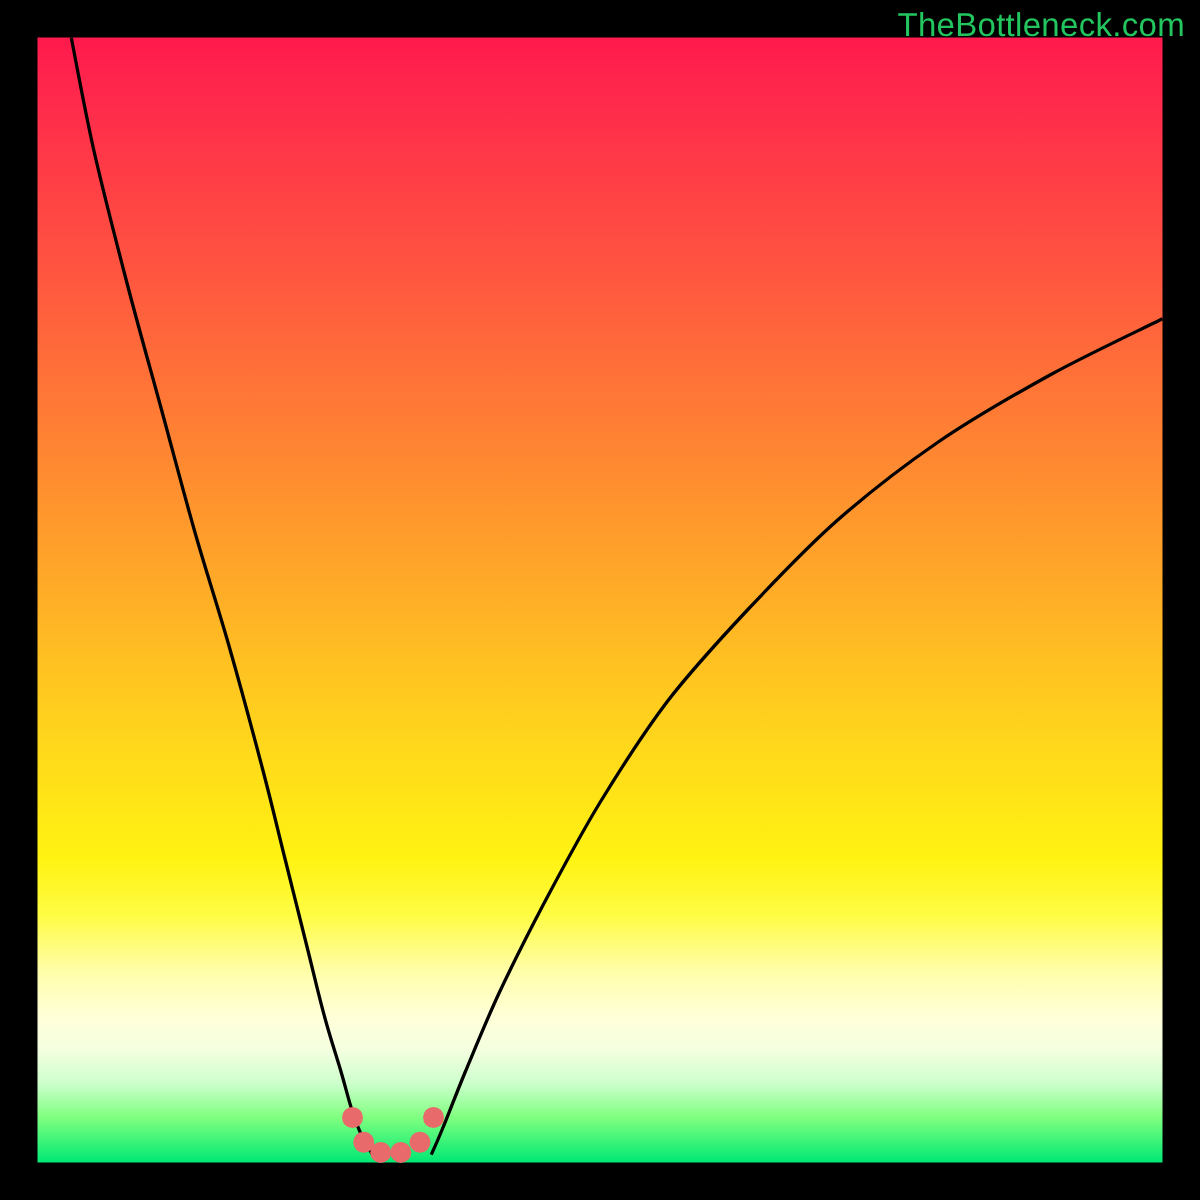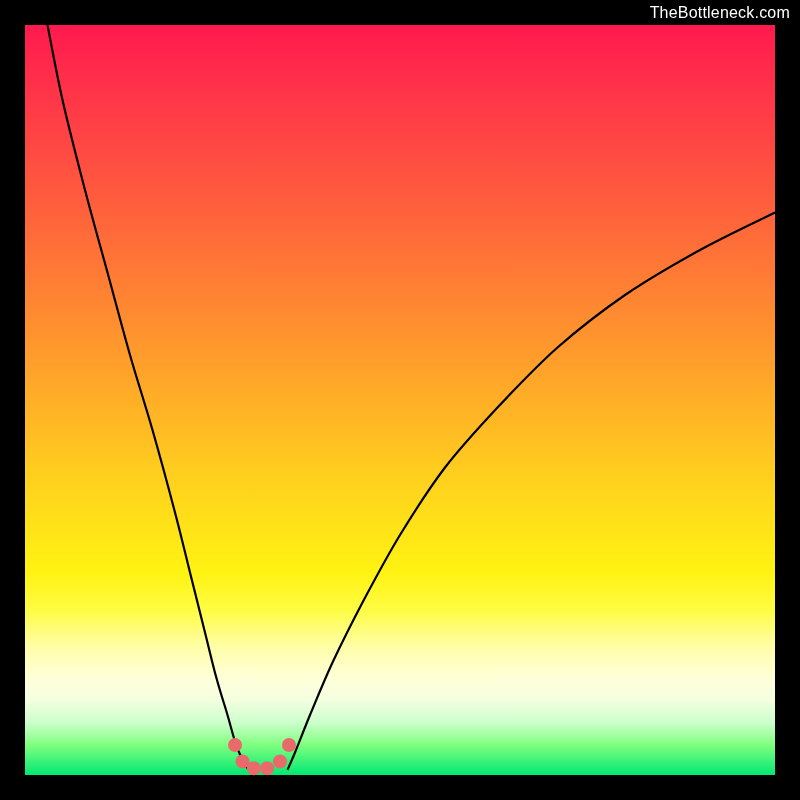--- a/index.html
+++ b/index.html
@@ -30,22 +30,22 @@
       #ffffd8 87%,
       #f4ffe0 90%,
       #ccffcc 93%,
       #7fff7f 96%,
       #00e874 100%);
   }
   .watermark {
     position: absolute;
     top: 4px;
     right: 10px;
-    color: #ffffff;
-    font-size: 16px;
+    color: #22c55e;
+    font-size: 22px;
     font-weight: 500;
     letter-spacing: 0.2px;
     z-index: 10;
   }
   svg.curve {
     position: absolute;
     left: 0; top: 0;
     width: 750px;
     height: 750px;
     overflow: visible;

